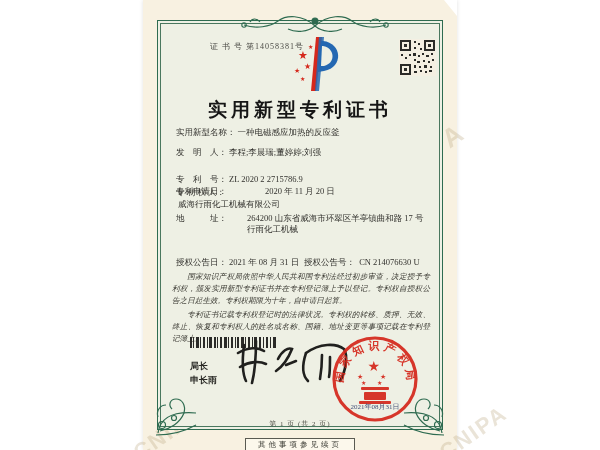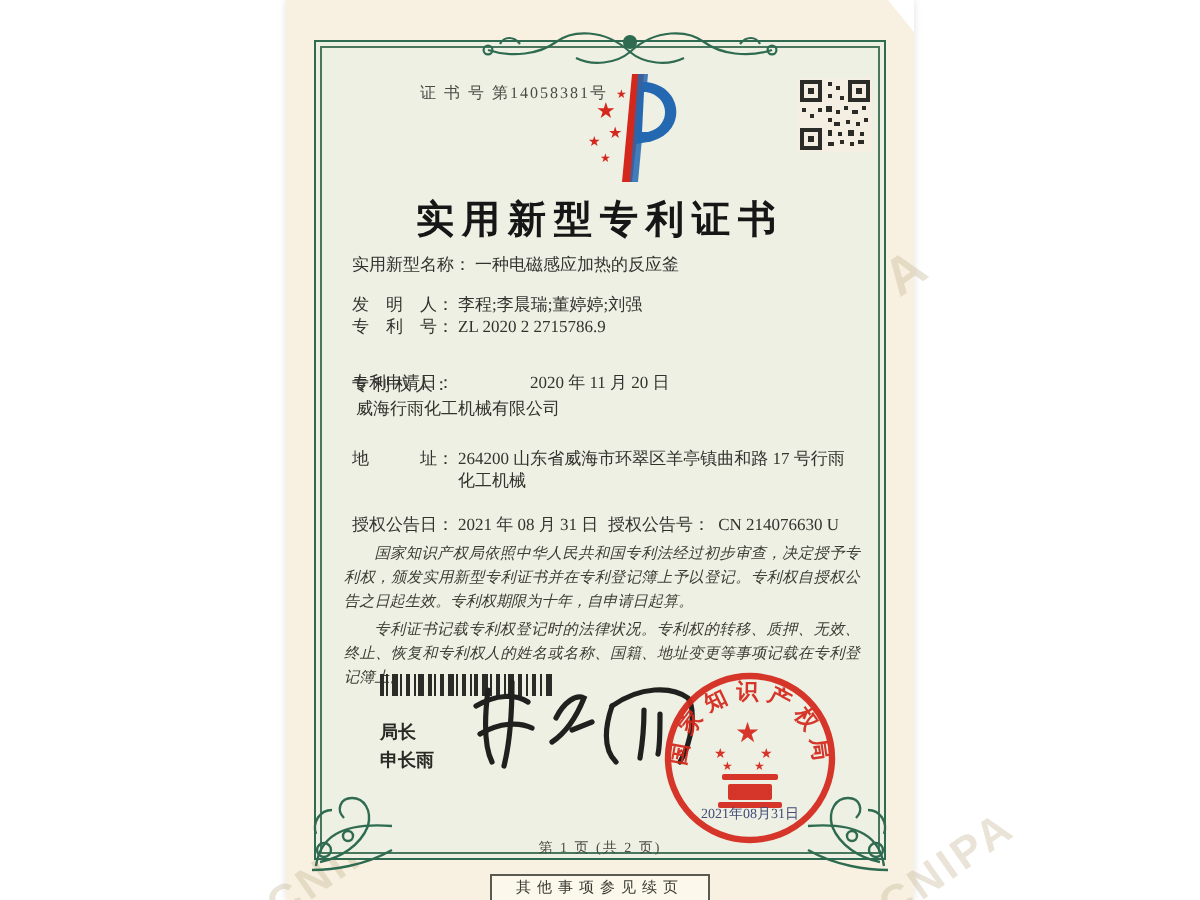--- a/index.html
+++ b/index.html
@@ -33,24 +33,24 @@
   .title{
     position:absolute;left:0;top:76px;width:100%;text-align:center;
     font-size:19px;font-weight:bold;color:#161616;letter-spacing:4px;
   }
   .rows{position:absolute;left:18px;top:106px;width:254px;font-size:8.5px;color:#33322e;}
   .row{position:absolute;left:0;display:flex;}
   .row .lbl{flex:0 0 auto;white-space:pre;}
   .row .val{margin-left:2px;}
   .row-name{top:0;}
   .row-inv{top:20px;}
-  .row-pat{top:31px;}
+  .row-pat{top:47px;}
   .row-app{top:59px;gap:36px;}
   .row-own{top:60px;flex-direction:column;}
-  .row-addr{top:97px;width:250px;line-height:1.35;}
+  .row-addr{top:86px;width:250px;line-height:1.35;gap:18px;}
   .row-grant{top:130px;width:254px;}
   .grant2{position:absolute;left:128px;top:0;}
   .paras{
     position:absolute;left:14px;top:250px;width:258px;
     font-size:7.6px;line-height:1.55;color:#3c3b34;font-style:italic;
     text-align:justify;
   }
   .paras p{margin:0 0 3px 0;text-indent:2em;}
   .barcode{position:absolute;left:32px;top:316px;width:86px;height:11px;}
   .director{position:absolute;left:32px;top:338px;font-size:9px;font-weight:bold;color:#2a2a26;line-height:1.6;}

